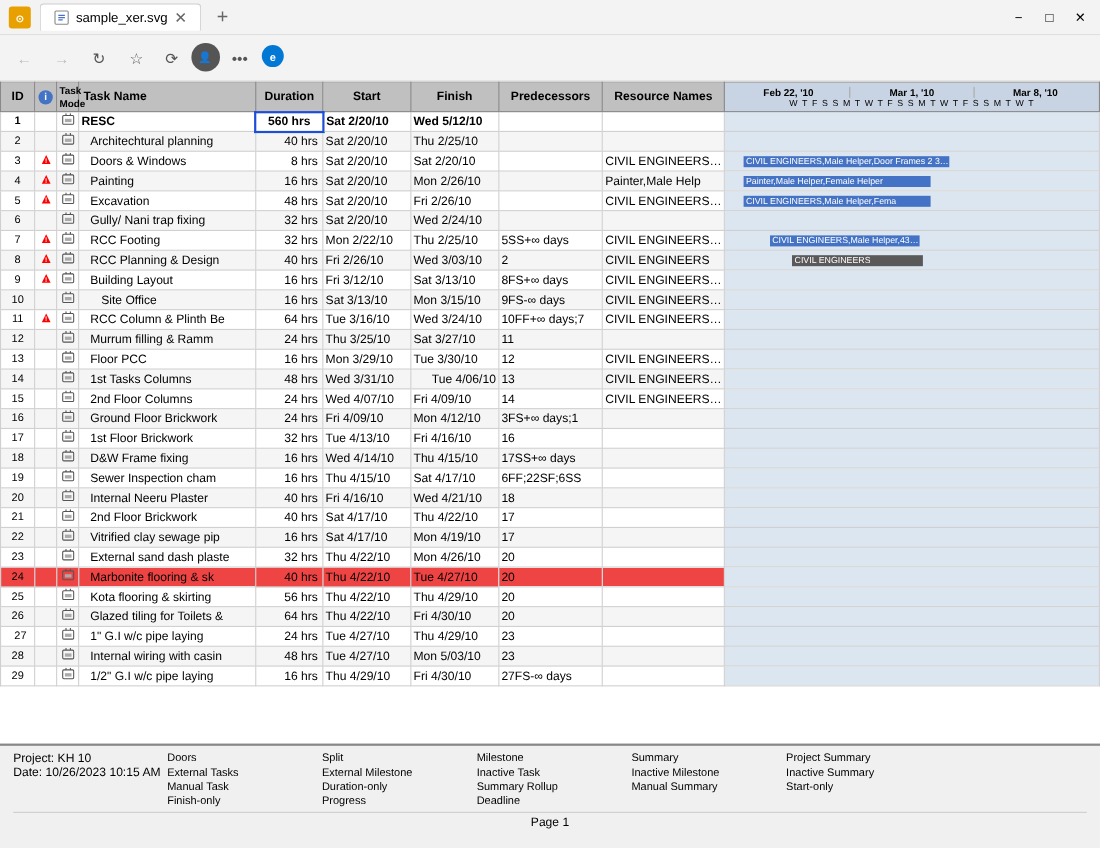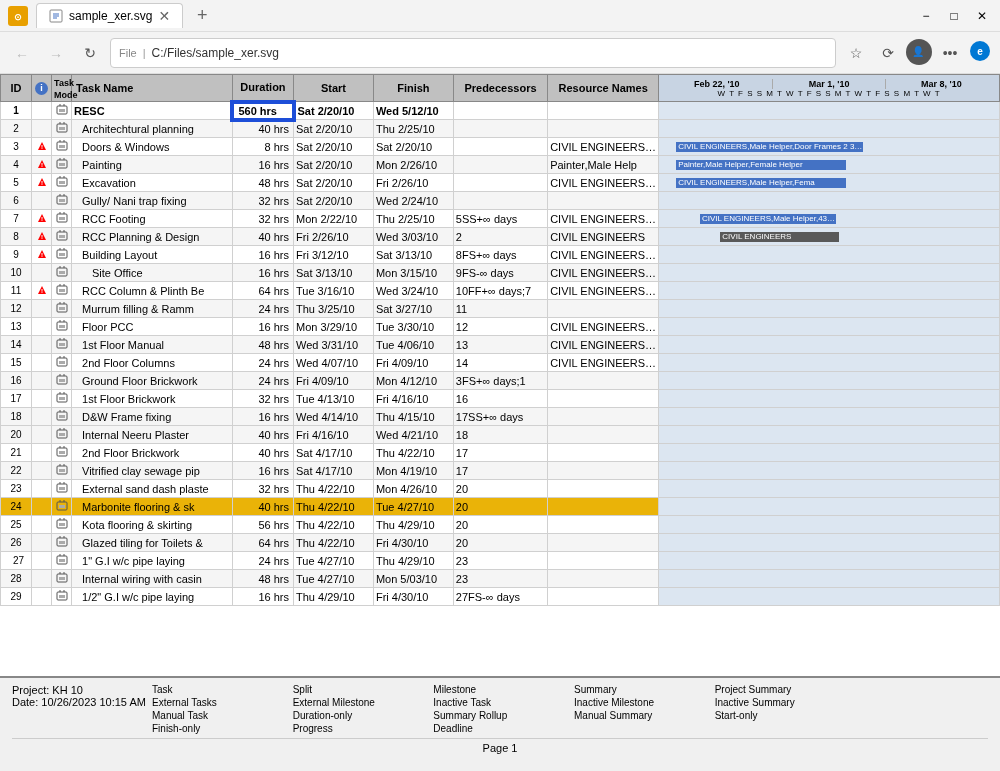--- a/index.html
+++ b/index.html
@@ -62,25 +62,20 @@
     <div class="win-btn">−</div>
     <div class="win-btn">□</div>
     <div class="win-btn close">✕</div>
   </div>
 </div>
 
 <div class="address-bar">
   <button class="nav-btn disabled">←</button>
   <button class="nav-btn disabled">→</button>
   <button class="nav-btn">↻</button>
-  <div class="url-bar">
-    <span class="url-lock">File</span>
-    <span style="color:#999;font-size:11px">|</span>
-    <span class="url-text">C:/Files/sample_xer.svg</span>
-  </div>
   <div class="toolbar-icons">
     <button class="toolbar-icon">☆</button>
     <button class="toolbar-icon">⟳</button>
     <div class="avatar">👤</div>
     <button class="toolbar-icon">•••</button>
     <svg width="24" height="24" viewBox="0 0 24 24">
       <circle cx="12" cy="12" r="10" fill="#0078D4"></circle>
       <text x="12" y="16" text-anchor="middle" fill="white" font-size="10" font-weight="bold">e</text>
     </svg>
   </div>
@@ -139,21 +134,21 @@
         
       </td>
       <td style="border:1px solid #d0d0d0; text-align:center; padding:1px 1px;">
         <svg width="12" height="12" viewBox="0 0 12 12">
                   <rect x="1" y="2" width="10" height="8" rx="1" fill="none" stroke="#555" stroke-width="1"></rect>
                   <path d="M4 2 L4 0 M8 2 L8 0" stroke="#555" stroke-width="1"></path>
                   <rect x="3" y="5" width="6" height="3" fill="#aaa" stroke="none"></rect>
                 </svg>
       </td>
       <td style="border:1px solid #d0d0d0; padding:1px 2px; padding-left:2px; overflow:hidden; text-overflow:ellipsis; white-space:nowrap; max-width:145px;">RESC</td>
-      <td style="border:4px solid #1d4ed8; text-align:left; padding:1px 4px; white-space:nowrap;">560 hrs</td>
+      <td style="border:2px solid #1d4ed8; text-align:center; padding:1px 4px; white-space:nowrap;">560 hrs</td>
       <td style="border:1px solid #d0d0d0; padding:1px 2px; white-space:nowrap;">Sat 2/20/10</td>
       <td style="border:1px solid #d0d0d0; padding:1px 2px; white-space:nowrap;">Wed 5/12/10</td>
       <td style="border:1px solid #d0d0d0; padding:1px 2px; overflow:hidden; text-overflow:ellipsis; white-space:nowrap;"></td>
       <td style="border:1px solid #d0d0d0; padding:1px 2px; overflow:hidden; text-overflow:ellipsis; white-space:nowrap;"></td>
       <td style="border:1px solid #d0d0d0; background:#dce6f1; padding:0; overflow:hidden;">
                 <div style="position:relative; height:16px; width:100%;"></div>
               </td>
     </tr>
             <tr style="background-color: rgb(245, 245, 245); height: 18px;">
       <td style="border:1px solid #d0d0d0; text-align:center; padding:1px 2px; font-size:10px;">2</td>
@@ -465,24 +460,24 @@
       <td style="border:1px solid #d0d0d0; text-align:center; padding:1px 1px;">
         
       </td>
       <td style="border:1px solid #d0d0d0; text-align:center; padding:1px 1px;">
         <svg width="12" height="12" viewBox="0 0 12 12">
                   <rect x="1" y="2" width="10" height="8" rx="1" fill="none" stroke="#555" stroke-width="1"></rect>
                   <path d="M4 2 L4 0 M8 2 L8 0" stroke="#555" stroke-width="1"></path>
                   <rect x="3" y="5" width="6" height="3" fill="#aaa" stroke="none"></rect>
                 </svg>
       </td>
-      <td style="border:1px solid #d0d0d0; padding:1px 2px; padding-left:10px; overflow:hidden; text-overflow:ellipsis; white-space:nowrap; max-width:145px;">1st Floor Manual</td>
+      <td style="border:1px solid #d0d0d0; padding:1px 2px; padding-left:10px; overflow:hidden; text-overflow:ellipsis; white-space:nowrap; max-width:145px;">1st Tasks Columns</td>
       <td style="border:1px solid #d0d0d0; text-align:right; padding:1px 4px; white-space:nowrap;">48 hrs</td>
       <td style="border:1px solid #d0d0d0; padding:1px 2px; white-space:nowrap;">Wed 3/31/10</td>
-      <td style="border:1px solid #d0d0d0; padding:1px 2px; white-space:nowrap;">Tue 4/06/10</td>
+      <td style="border:1px solid #d0d0d0; padding:1px 2px; white-space:nowrap;text-align:right;">Tue 4/06/10</td>
       <td style="border:1px solid #d0d0d0; padding:1px 2px; overflow:hidden; text-overflow:ellipsis; white-space:nowrap;">13</td>
       <td style="border:1px solid #d0d0d0; padding:1px 2px; overflow:hidden; text-overflow:ellipsis; white-space:nowrap;">CIVIL ENGINEERS,M</td>
       <td style="border:1px solid #d0d0d0; background:#dce6f1; padding:0; overflow:hidden;">
                 <div style="position:relative; height:16px; width:100%;"></div>
               </td>
     </tr>
             <tr style="background-color: white; height: 18px;">
       <td style="border:1px solid #d0d0d0; text-align:center; padding:1px 2px; font-size:10px;">15</td>
       <td style="border:1px solid #d0d0d0; text-align:center; padding:1px 1px;">
         
@@ -563,20 +558,42 @@
       <td style="border:1px solid #d0d0d0; padding:1px 2px; padding-left:10px; overflow:hidden; text-overflow:ellipsis; white-space:nowrap; max-width:145px;">D&amp;W Frame fixing</td>
       <td style="border:1px solid #d0d0d0; text-align:right; padding:1px 4px; white-space:nowrap;">16 hrs</td>
       <td style="border:1px solid #d0d0d0; padding:1px 2px; white-space:nowrap;">Wed 4/14/10</td>
       <td style="border:1px solid #d0d0d0; padding:1px 2px; white-space:nowrap;">Thu 4/15/10</td>
       <td style="border:1px solid #d0d0d0; padding:1px 2px; overflow:hidden; text-overflow:ellipsis; white-space:nowrap;">17SS+∞ days</td>
       <td style="border:1px solid #d0d0d0; padding:1px 2px; overflow:hidden; text-overflow:ellipsis; white-space:nowrap;"></td>
       <td style="border:1px solid #d0d0d0; background:#dce6f1; padding:0; overflow:hidden;">
                 <div style="position:relative; height:16px; width:100%;"></div>
               </td>
     </tr>
+            <tr style="background-color: white; height: 18px;">
+      <td style="border:1px solid #d0d0d0; text-align:center; padding:1px 2px; font-size:10px;">19</td>
+      <td style="border:1px solid #d0d0d0; text-align:center; padding:1px 1px;">
+        
+      </td>
+      <td style="border:1px solid #d0d0d0; text-align:center; padding:1px 1px;">
+        <svg width="12" height="12" viewBox="0 0 12 12">
+                  <rect x="1" y="2" width="10" height="8" rx="1" fill="none" stroke="#555" stroke-width="1"></rect>
+                  <path d="M4 2 L4 0 M8 2 L8 0" stroke="#555" stroke-width="1"></path>
+                  <rect x="3" y="5" width="6" height="3" fill="#aaa" stroke="none"></rect>
+                </svg>
+      </td>
+      <td style="border:1px solid #d0d0d0; padding:1px 2px; padding-left:10px; overflow:hidden; text-overflow:ellipsis; white-space:nowrap; max-width:145px;">Sewer Inspection cham</td>
+      <td style="border:1px solid #d0d0d0; text-align:right; padding:1px 4px; white-space:nowrap;">16 hrs</td>
+      <td style="border:1px solid #d0d0d0; padding:1px 2px; white-space:nowrap;">Thu 4/15/10</td>
+      <td style="border:1px solid #d0d0d0; padding:1px 2px; white-space:nowrap;">Sat 4/17/10</td>
+      <td style="border:1px solid #d0d0d0; padding:1px 2px; overflow:hidden; text-overflow:ellipsis; white-space:nowrap;">6FF;22SF;6SS</td>
+      <td style="border:1px solid #d0d0d0; padding:1px 2px; overflow:hidden; text-overflow:ellipsis; white-space:nowrap;"></td>
+      <td style="border:1px solid #d0d0d0; background:#dce6f1; padding:0; overflow:hidden;">
+                <div style="position:relative; height:16px; width:100%;"></div>
+              </td>
+    </tr>
             <tr style="background-color: rgb(245, 245, 245); height: 18px;">
       <td style="border:1px solid #d0d0d0; text-align:center; padding:1px 2px; font-size:10px;">20</td>
       <td style="border:1px solid #d0d0d0; text-align:center; padding:1px 1px;">
         
       </td>
       <td style="border:1px solid #d0d0d0; text-align:center; padding:1px 1px;">
         <svg width="12" height="12" viewBox="0 0 12 12">
                   <rect x="1" y="2" width="10" height="8" rx="1" fill="none" stroke="#555" stroke-width="1"></rect>
                   <path d="M4 2 L4 0 M8 2 L8 0" stroke="#555" stroke-width="1"></path>
                   <rect x="3" y="5" width="6" height="3" fill="#aaa" stroke="none"></rect>
@@ -651,21 +668,21 @@
       <td style="border:1px solid #d0d0d0; padding:1px 2px; padding-left:10px; overflow:hidden; text-overflow:ellipsis; white-space:nowrap; max-width:145px;">External sand dash plaste</td>
       <td style="border:1px solid #d0d0d0; text-align:right; padding:1px 4px; white-space:nowrap;">32 hrs</td>
       <td style="border:1px solid #d0d0d0; padding:1px 2px; white-space:nowrap;">Thu 4/22/10</td>
       <td style="border:1px solid #d0d0d0; padding:1px 2px; white-space:nowrap;">Mon 4/26/10</td>
       <td style="border:1px solid #d0d0d0; padding:1px 2px; overflow:hidden; text-overflow:ellipsis; white-space:nowrap;">20</td>
       <td style="border:1px solid #d0d0d0; padding:1px 2px; overflow:hidden; text-overflow:ellipsis; white-space:nowrap;"></td>
       <td style="border:1px solid #d0d0d0; background:#dce6f1; padding:0; overflow:hidden;">
                 <div style="position:relative; height:16px; width:100%;"></div>
               </td>
     </tr>
-            <tr style="background-color: #eab308; height: 18px;">
+            <tr style="background-color: #ef4444; height: 18px;">
       <td style="border:1px solid #d0d0d0; text-align:center; padding:1px 2px; font-size:10px;">24</td>
       <td style="border:1px solid #d0d0d0; text-align:center; padding:1px 1px;">
         
       </td>
       <td style="border:1px solid #d0d0d0; text-align:center; padding:1px 1px;">
         <svg width="12" height="12" viewBox="0 0 12 12">
                   <rect x="1" y="2" width="10" height="8" rx="1" fill="none" stroke="#555" stroke-width="1"></rect>
                   <path d="M4 2 L4 0 M8 2 L8 0" stroke="#555" stroke-width="1"></path>
                   <rect x="3" y="5" width="6" height="3" fill="#aaa" stroke="none"></rect>
                 </svg>
@@ -797,21 +814,21 @@
   </div>
 
   <div class="footer">
     <div style="display:flex; align-items:flex-start;">
       <div style="min-width:140px;">
         <div style="font-size:11px;">Project: KH 10</div>
         <div style="font-size:11px;">Date: 10/26/2023  10:15 AM</div>
       </div>
       <div style="flex:1;">
         <div style="display:grid; grid-template-columns: repeat(6, 1fr); gap:2px 8px; font-size:10px;">
-          <div>Task</div>
+          <div>Doors</div>
           <div>Split</div>
           <div>Milestone</div>
           <div>Summary</div>
           <div>Project Summary</div>
           <div></div>
           <div>External Tasks</div>
           <div>External Milestone</div>
           <div>Inactive Task</div>
           <div>Inactive Milestone</div>
           <div>Inactive Summary</div>

